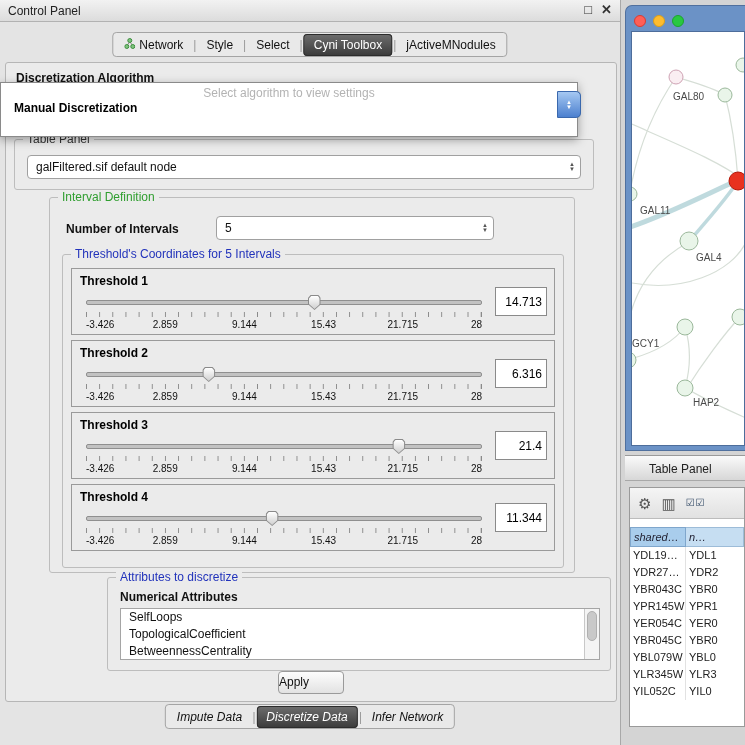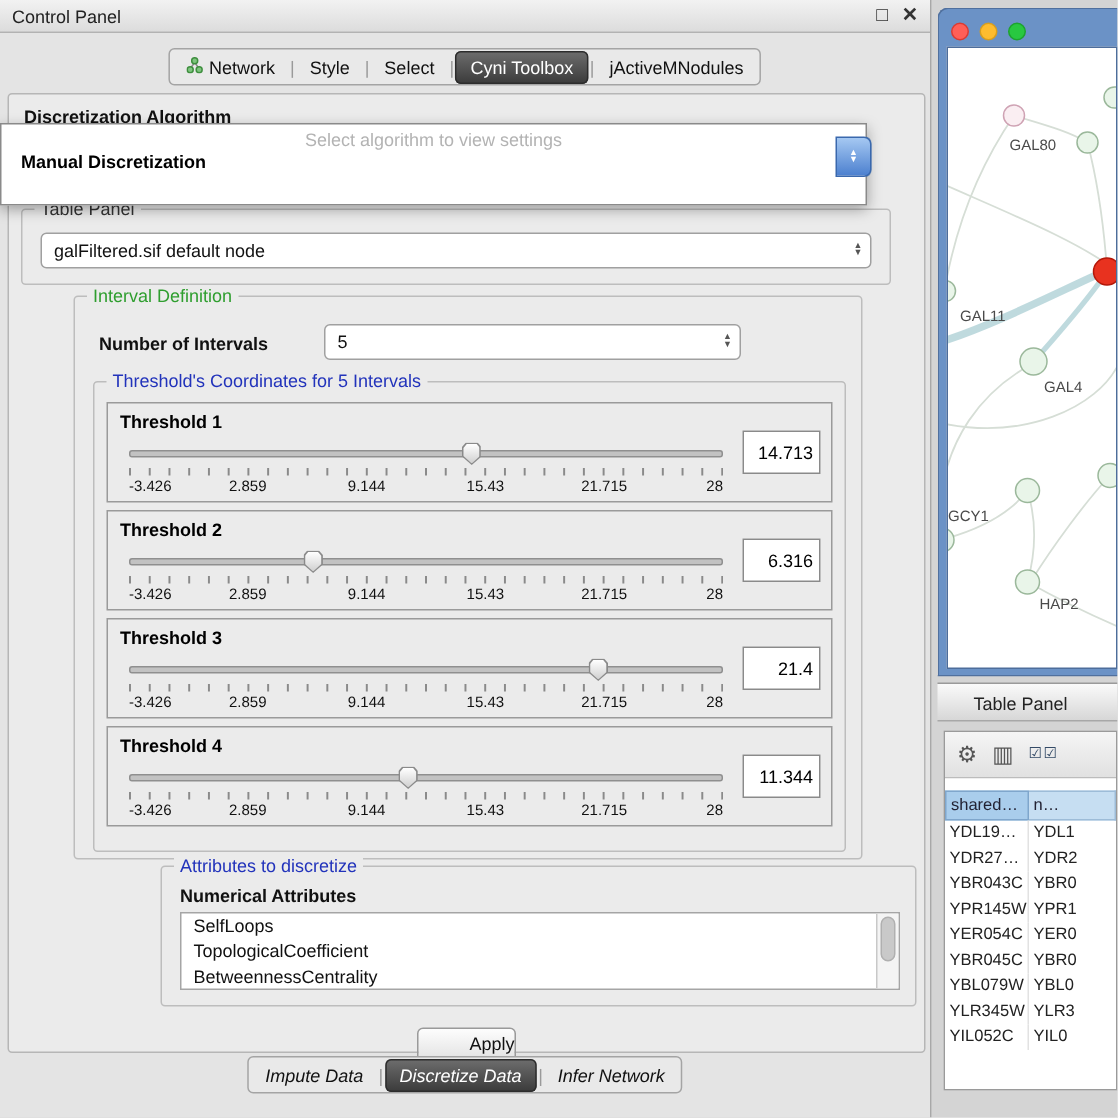--- a/index.html
+++ b/index.html
@@ -66,41 +66,41 @@
   .scale span:first-child{transform:none;}
   .scale span:last-child{transform:translateX(-100%);}
 
   #attributes-group{left:53px;top:514px;width:502px;height:92px;margin-left:48px;}
   #attr-subtitle{position:absolute;left:12px;top:12px;}
   #attr-listbox{position:absolute;left:12px;top:30px;right:10px;height:52px;background:#fff;border:1px solid #a5a5a5;overflow:hidden;box-sizing:border-box;}
   .attr-item{font-size:12px;line-height:17px;padding-left:8px;color:#111;white-space:nowrap;}
   #attr-scrollbar{position:absolute;right:0;top:0;bottom:0;width:14px;background:#f4f4f4;border-left:1px solid #c8c8c8;}
   #attr-scroll-thumb{position:absolute;top:2px;left:2px;right:2px;height:28px;background:#c9c9c9;border:1px solid #b0b0b0;border-radius:6px;}
 
-  #apply-btn{position:absolute;left:50%;transform:translateX(-50%);top:608px;width:66px;height:23px;background:linear-gradient(#fdfdfd,#e2e2e2);border:1px solid #9a9a9a;border-radius:4px;font-size:12px;text-align:right;line-height:21px;box-sizing:border-box;color:#111;margin-top:14px;}
+  #apply-btn{position:absolute;left:50%;transform:translateX(-50%);top:608px;width:66px;height:23px;background:linear-gradient(#fdfdfd,#e2e2e2);border:1px solid #9a9a9a;border-radius:4px;font-size:12px;text-align:left;line-height:21px;box-sizing:border-box;color:#111;}
 
   
   #network-window{position:absolute;left:625px;top:5px;width:120px;height:446px;background:#6b92c6;border-radius:7px 0 0 0;border:1px solid #50709e;border-right:none;box-sizing:border-box;}
   #traffic-lights{position:absolute;left:8px;top:9px;display:flex;gap:7px;}
   .light{width:12px;height:12px;border-radius:50%;box-sizing:border-box;}
   .light.red{background:#ff5f57;border:1px solid #d93b33;}
   .light.yellow{background:#febc2e;border:1px solid #d89e1d;}
   .light.green{background:#28c840;border:1px solid #1da32e;}
   #net-canvas{position:absolute;left:5px;top:25px;right:0;bottom:4px;background:#fff;border:1px solid #4d6d9b;overflow:hidden;}
   #net-canvas svg{display:block;}
   .node-label{font-size:10px;fill:#4a4a4a;}
 
   #table-panel-header{position:absolute;left:625px;top:455px;width:120px;height:26px;background:linear-gradient(#fafafa,#d7d7d7);border-top:1px solid #9a9a9a;border-bottom:1px solid #a8a8a8;font-size:12px;line-height:26px;padding-left:24px;color:#222;box-sizing:border-box;}
 
   #table-window{position:absolute;left:629px;top:487px;width:116px;height:240px;background:#fff;border:1px solid #9a9a9a;overflow:hidden;box-sizing:border-box;}
   #table-toolbar{height:30px;background:linear-gradient(#f5f5f5,#e1e1e1);border-bottom:1px solid #bcbcbc;display:flex;align-items:center;gap:10px;padding-left:8px;color:#555;}
   .tb-icon{font-size:15px;line-height:1;}
   .tb-icon.checks{font-size:10px;color:#334a66;letter-spacing:1px;}
   #table-spacer{height:8px;background:#fff;}
-  #table-head{display:flex;height:20px;font-size:11px;color:#223;}
+  #table-head{display:flex;height:20px;font-size:11px;color:#223;font-style:italic;}
   .hcell{box-sizing:border-box;padding:3px 0 0 3px;overflow:hidden;white-space:nowrap;}
   .hcell.c1{width:56px;background:#a9cdec;border:1px solid #7fa6cc;}
   .hcell.c2{flex:1;background:#c6def2;border:1px solid #9dbcd8;border-left:none;}
   .trow{display:flex;height:17px;font-size:11px;line-height:17px;color:#222;}
   .tc1{width:56px;padding-left:3px;border-right:1px solid #e2e2e2;overflow:hidden;white-space:nowrap;box-sizing:border-box;}
   .tc2{flex:1;padding-left:3px;overflow:hidden;white-space:nowrap;}
 </style>
 </head>
 <body>
 

